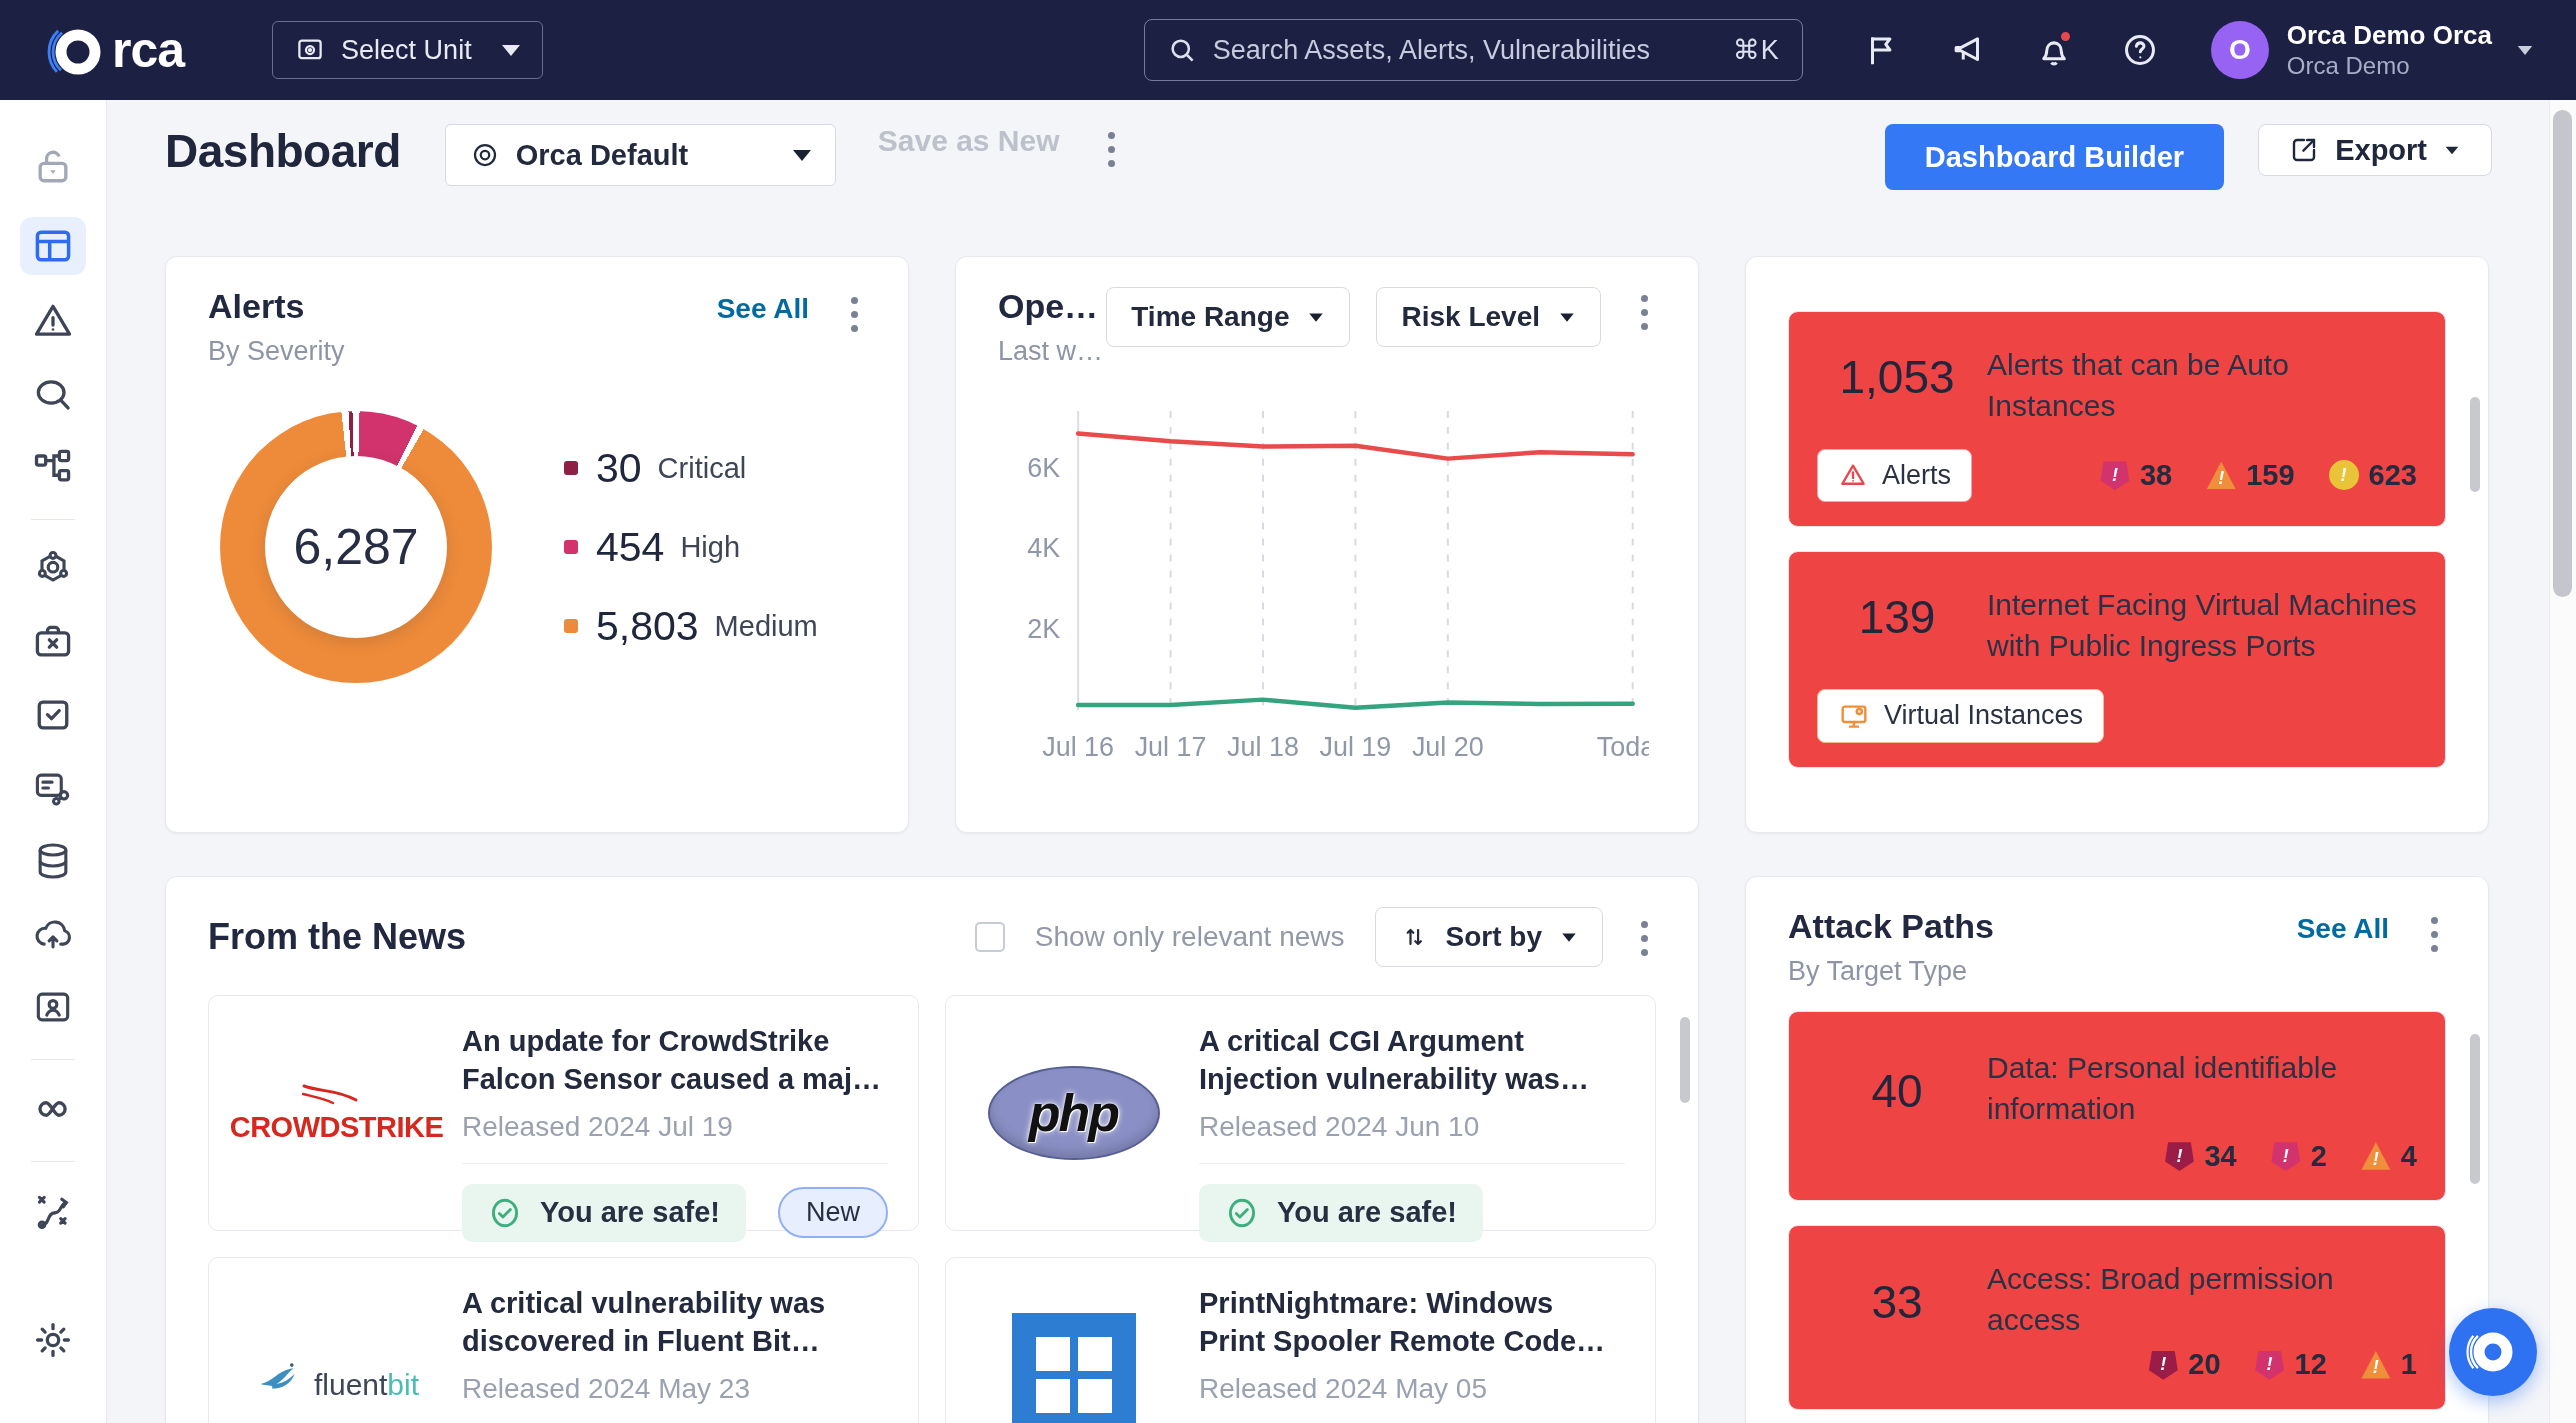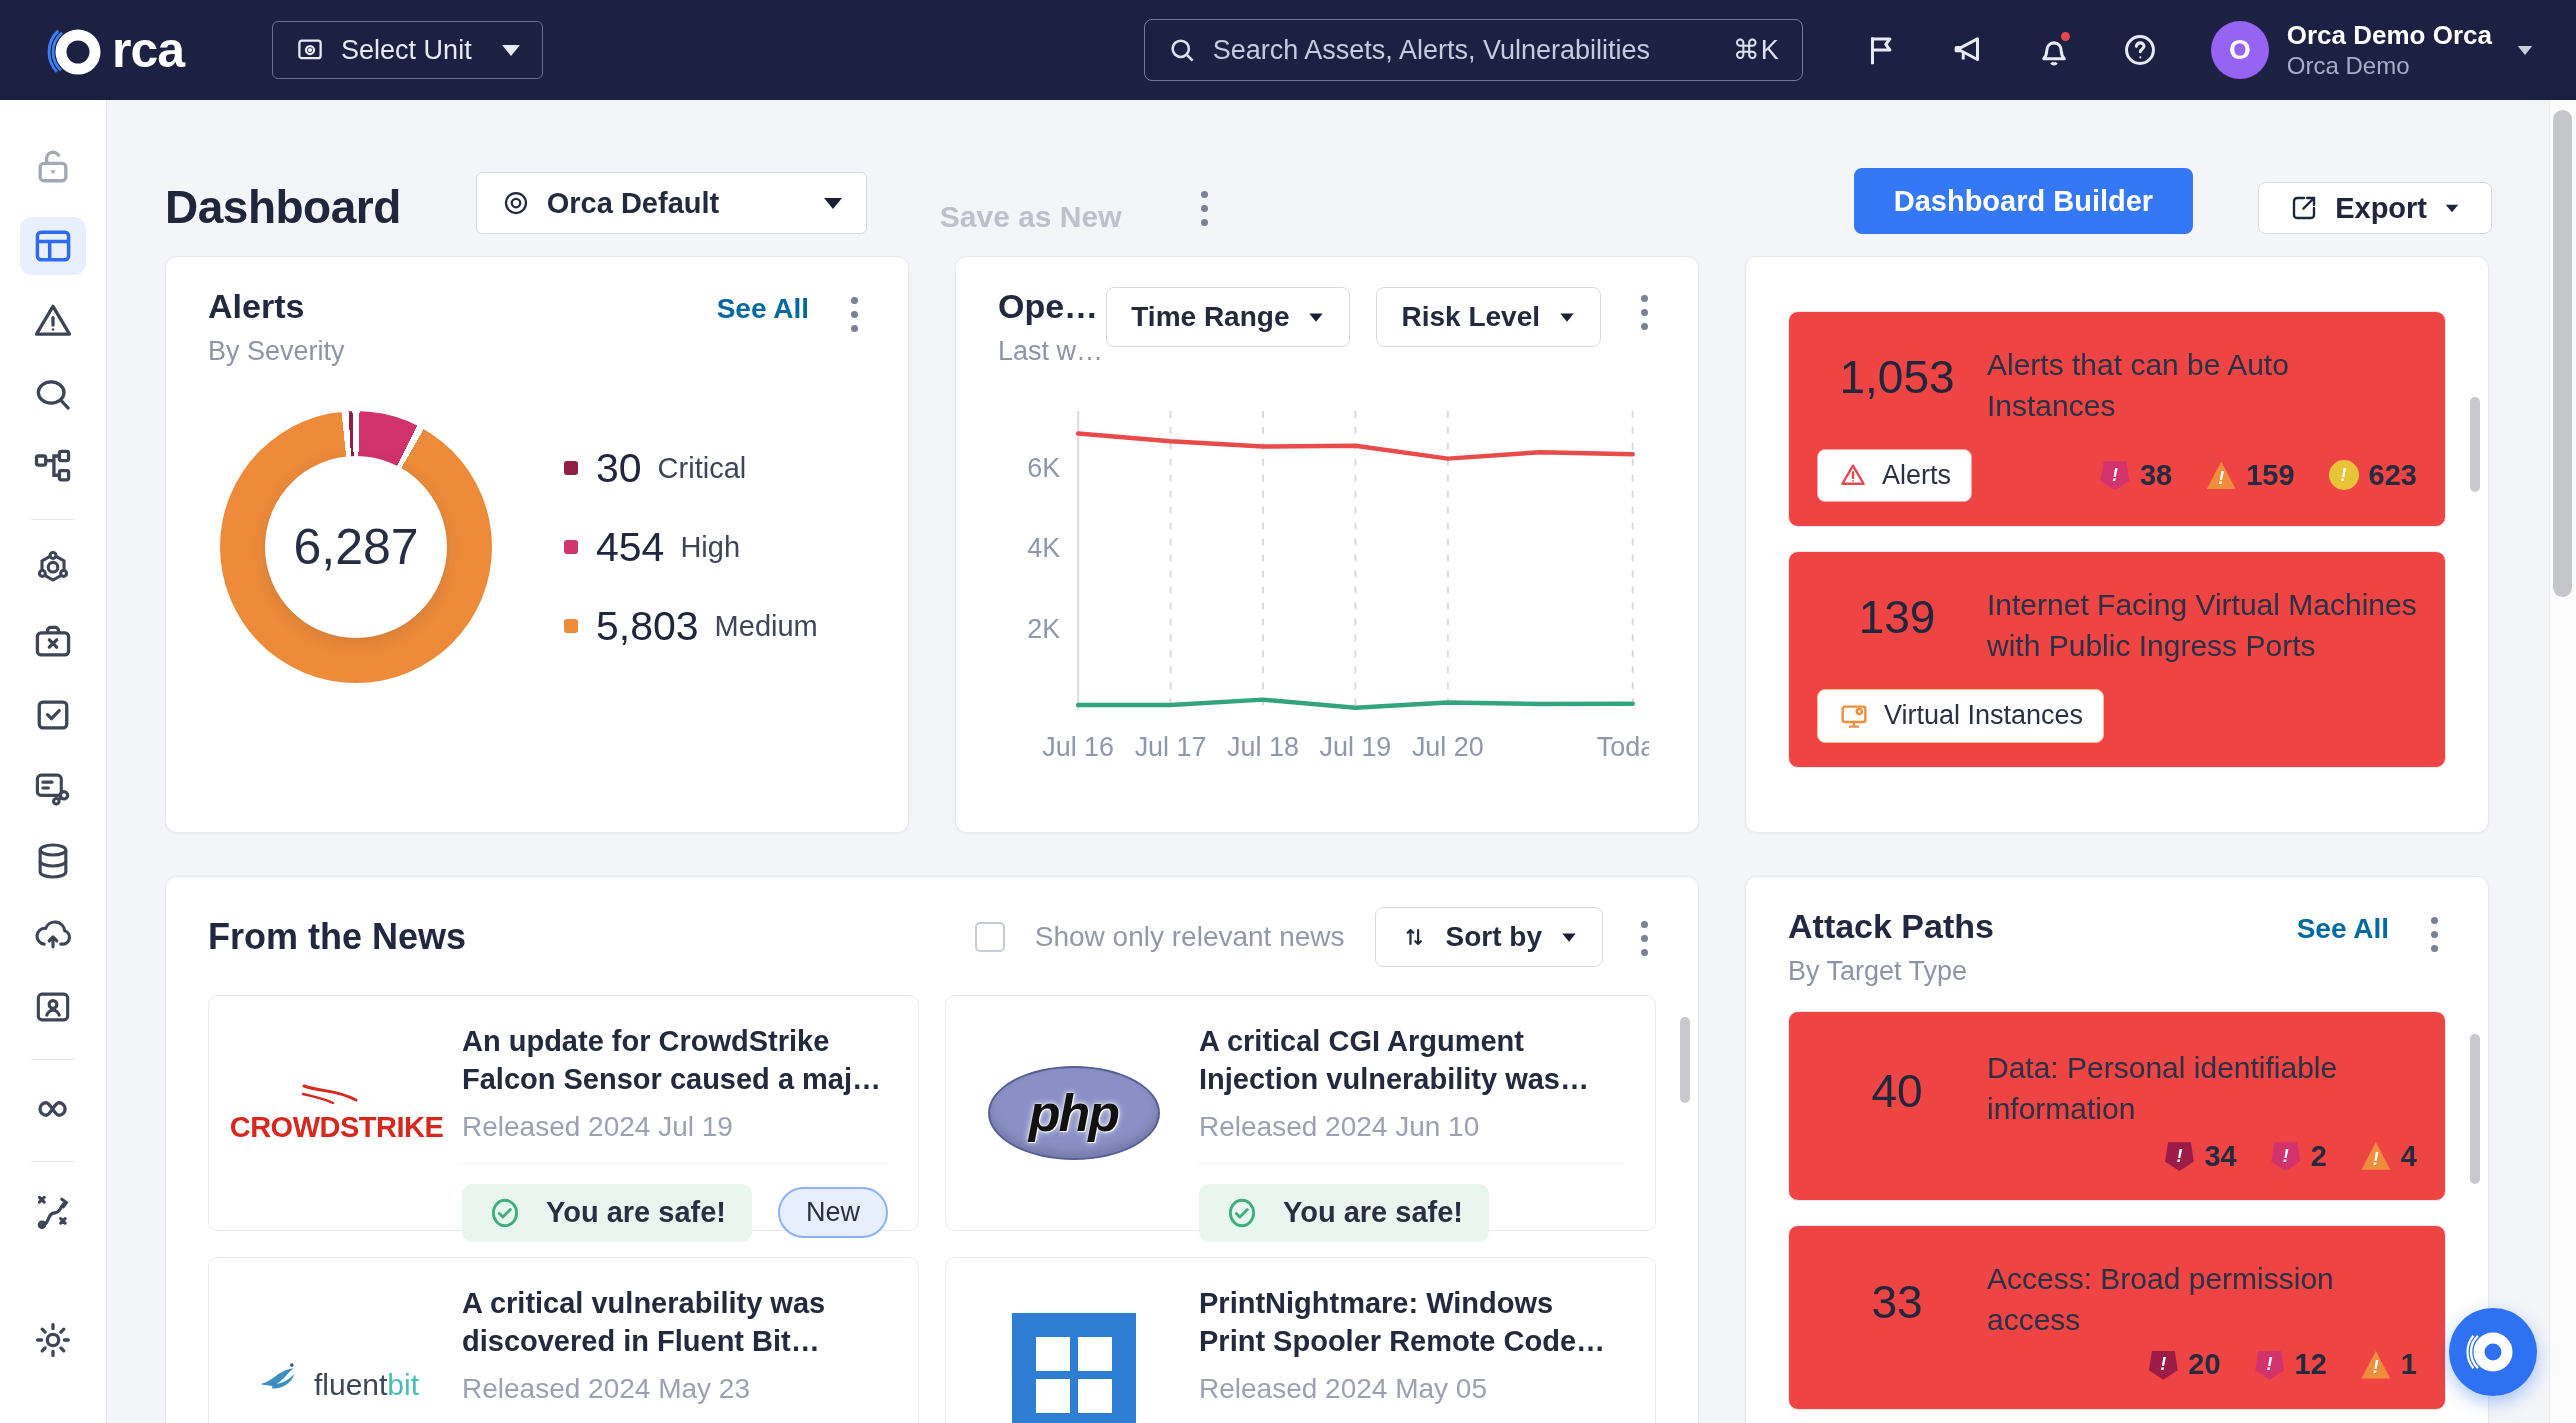--- a/index.html
+++ b/index.html
@@ -43,21 +43,21 @@
   .sb-btn { width:46px; height:46px; display:flex; align-items:center; justify-content:center;
             color:#3E4556; margin-bottom:27px; cursor:pointer; }
   .sb-btn.grey { color:#A3A8B5; }
   .sb-active { width:66px; height:58px; border-radius:12px; background:#E9F0FD; display:flex; align-items:center;
                justify-content:center; color:#2E6BF0; margin-bottom:23px; cursor:pointer; }
   .sb-div { width:44px; height:1px; background:#E6E8ED; margin:2px 0 26px; }
   .sb-settings { position:absolute; bottom:34px; }
 
   
   .main { position:absolute; top:100px; left:107px; right:0; bottom:0; padding:0 84px 0 58px; overflow:hidden; }
-  .page-header { display:flex; align-items:flex-end; margin-top:24px; height:110px;gap:31px; }
+  .page-header { display:flex; align-items:flex-start; margin-top:24px; height:110px; }
   .page-title { font-size:46px; font-weight:600; color:#20263B; letter-spacing:-0.5px; }
   .view-select { margin-left:44px; width:391px; height:62px; background:#fff; border:1px solid #D7DAE1; border-radius:6px;
                  display:flex; align-items:center; gap:16px; padding:0 24px; cursor:pointer; }
   .view-select .lbl { font-size:29px; font-weight:600; color:#232A3E; }
   .view-select .caret { color:#1B2030; margin-left:auto; }
   .save-new { margin-left:42px; color:#BCC1CC; font-size:30px; font-weight:600; cursor:pointer; }
   .kebab { display:flex; flex-direction:column; gap:7px; padding:8px; cursor:pointer; }
   .kebab i { width:7px; height:7px; border-radius:50%; background:#7A8194; }
   .page-header .kebab { margin-left:40px; }
   .spacer { flex:1; }
@@ -132,21 +132,21 @@
   .news-grid { display:grid; grid-template-columns:1fr 1fr; gap:26px; margin-top:28px; }
   .news-item { border:1px solid #E7E9EF; border-radius:10px; padding:26px 30px; display:flex; gap:28px;
                background:#fff; cursor:pointer; height:236px; }
   .news-logo { width:195px; display:flex; align-items:center; justify-content:center; flex-shrink:0; }
   .news-body { flex:1; min-width:0; }
   .news-title { font-size:29px; font-weight:700; color:#232A3E; line-height:1.32; display:-webkit-box;
                 -webkit-line-clamp:2; -webkit-box-orient:vertical; overflow:hidden; }
   .news-date { font-size:28px; color:#9BA1B0; margin-top:12px; }
   .news-div { height:1px; background:#ECEEF2; margin:20px 0; }
   .news-foot { display:flex; align-items:center; }
-  .safe-pill { display:flex; align-items:center; gap:24px; background:#E9F6EF; border-radius:10px; padding:12px 26px;
+  .safe-pill { display:flex; align-items:center; gap:18px; background:#E9F6EF; border-radius:10px; padding:12px 26px;
                font-size:29px; font-weight:600; color:#273043; }
   .new-badge { margin-left:auto; border:2px solid #8FB0F7; background:#E7EFFF; border-radius:997px; padding:8px 26px;
                font-size:27px; color:#273043; }
   .cs-text { color:#D6281E; font-weight:800; font-size:29px; letter-spacing:-0.5px; }
   .php-ellipse { width:172px; height:94px; border-radius:50%; background:#8A90C5; border:2px solid #565E94;
                  display:flex; align-items:center; justify-content:center; box-shadow:inset 0 -6px 10px rgba(0,0,0,.15); }
   .php-ellipse span { font-size:52px; font-weight:800; font-style:italic; color:#111;
                       text-shadow:0 0 6px #fff,0 0 2px #fff,1px 1px 0 #fff; letter-spacing:-2px; }
   .fb-wrap { display:flex; align-items:flex-end; gap:6px; }
   .fb-text b { color:#3C4654; font-weight:500; font-size:30px; }

